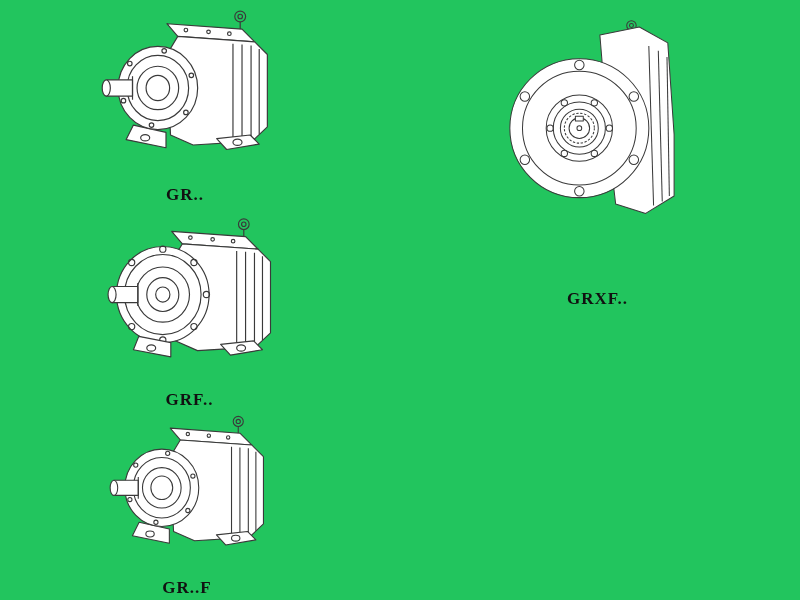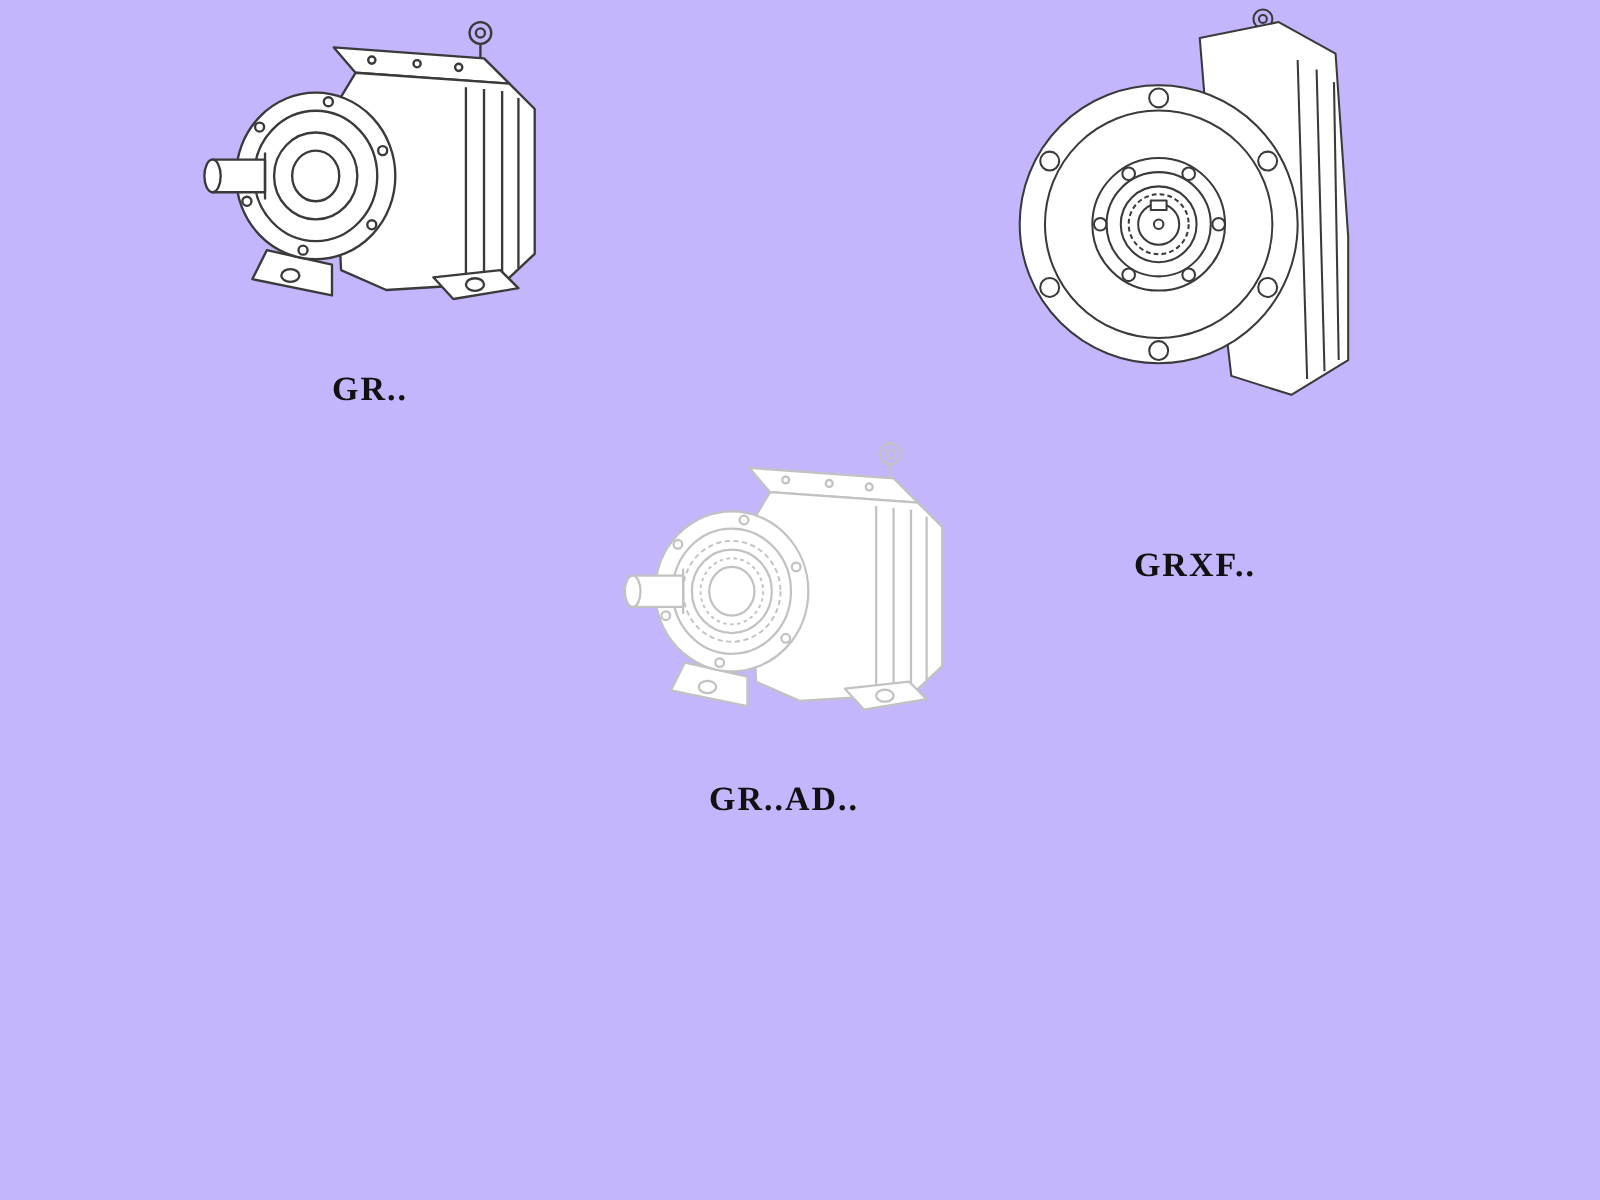--- a/index.html
+++ b/index.html
@@ -1,21 +1,21 @@
 <!DOCTYPE html>
 <html><head>
 <meta charset="utf-8">
 <style>
   * { box-sizing: border-box; }
   html, body { margin: 0; padding: 0; background: #ffffff; }
   .canvas {
     position: relative;
     width: 800px;
     height: 600px;
-    background: #c4b5fd;
+    background: #22c55e;
     overflow: hidden;
     font-family: "Liberation Serif", serif;
   }
   .figure {
     position: absolute;
     display: flex;
     flex-direction: column;
     align-items: center;
     justify-content: flex-end;
   }
@@ -195,35 +195,37 @@
 <div class="canvas">
 
   <div class="figure solid" style="left:70px; top:2px; width:230px; height:205px;">
     <svg class="drawing" viewBox="0 0 230 200">
       <use href="#sym-gear-iso"></use>
     </svg>
     <div class="lbl">GR..</div>
   </div>
 
 
-  <div class="figure solid" style="left:485px; top:0; width:225px; height:295px;gap:42px;">
+  <div class="figure solid" style="left:485px; top:16px; width:225px; height:295px;gap:42px;">
     <svg class="drawing" viewBox="0 0 230 290">
       <use href="#sym-gear-front-flange"></use>
     </svg>
     <div class="lbl">GRXF..</div>
   </div>
 
-
-  <div class="figure phantom" style="left:292px; top:212px; width:200px; height:200px;">
+  <div class="figure solid" style="left:72px; top:210px; width:235px; height:202px;">
+    <svg class="drawing" viewBox="0 0 230 200">
+      <use href="#sym-gear-iso-flange"></use>
+    </svg>
+    <div class="lbl">GRF..</div>
+  </div>
+
+
+
+  <div class="figure solid" style="left:72px; top:408px; width:230px; height:192px;">
     <svg class="drawing" viewBox="0 0 230 200">
       <use href="#sym-gear-iso"></use>
-      <g fill="none" stroke="currentColor" stroke-width="1.1">
-        <ellipse cx="85" cy="95" rx="28" ry="29" stroke-dasharray="3 2"></ellipse>
-        <ellipse cx="85" cy="95" rx="18" ry="19" stroke-dasharray="2 2"></ellipse>
-      </g>
-    </svg>
-    <div class="lbl">GR..AD..</div>
-  </div>
-
-
+    </svg>
+    <div class="lbl">GR..F</div>
+  </div>
 
 
 </div>
 
 </body></html>

